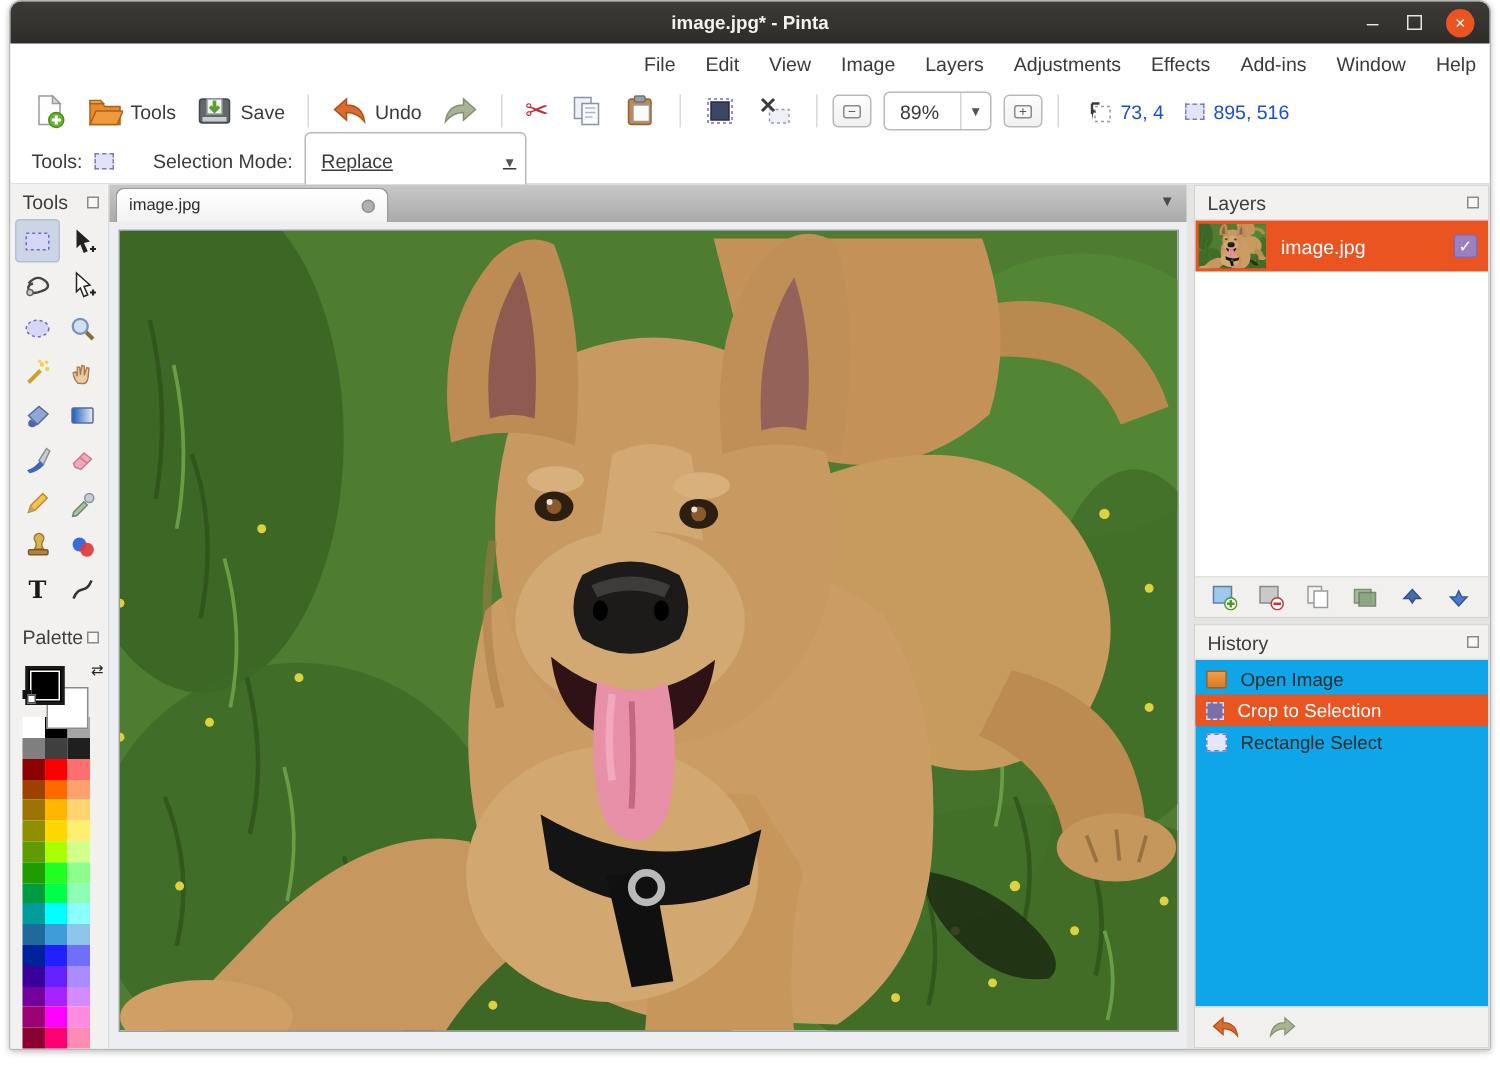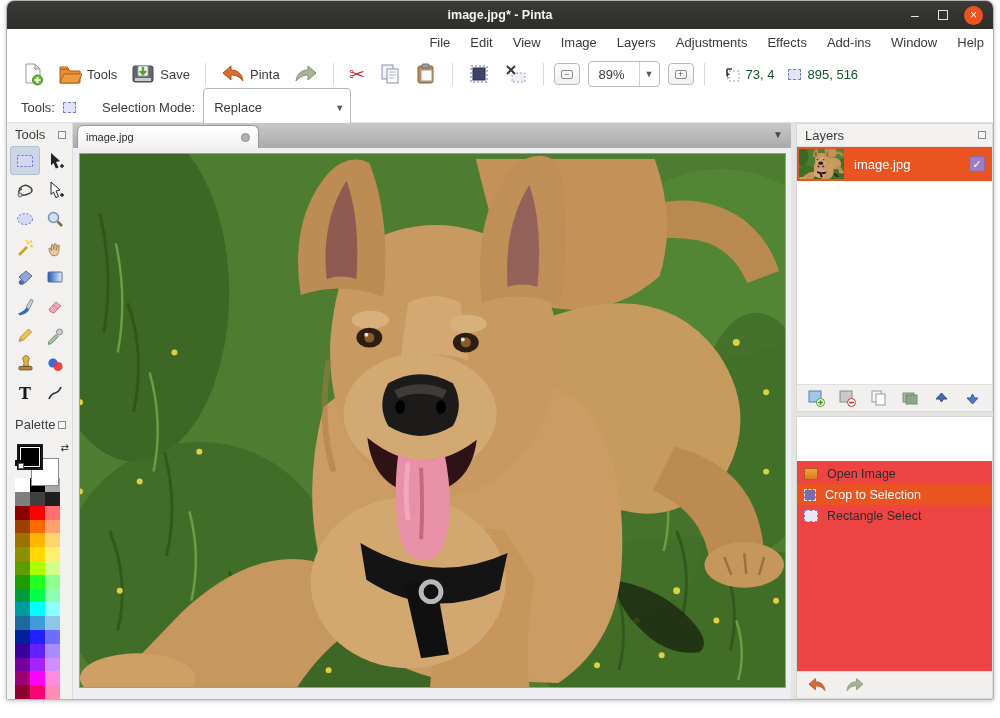--- a/index.html
+++ b/index.html
@@ -18,25 +18,25 @@
   
   .toolbar { height:38px; background:#fff; display:flex; align-items:center; padding-left:10px; gap:4px; flex:0 0 auto; }
   .tb-btn { display:flex; align-items:center; gap:5px; padding:3px 5px; border-radius:3px; font-size:13px; color:#3a3a3a; }
   .tb-sep { width:1px; height:22px; background:#d8d8d8; margin:0 6px; }
   .scissors { font-family:"DejaVu Sans",sans-serif; color:#c02a36; font-size:19px; line-height:1; }
   .zoom-btn { width:26px; height:22px; border:1px solid #b9b9b9; border-radius:4px; background:linear-gradient(#fdfdfd,#f0f0f0); display:flex; align-items:center; justify-content:center; }
   .zoom-btn span{ display:block; width:12px; height:9px; border:1px solid #8a8a8a; border-radius:2px; font-size:9px; line-height:7px; text-align:center; color:#555;}
   .zoom-combo { height:26px; width:72px; border:1px solid #b9b9b9; border-radius:4px; background:#fff; display:flex; align-items:stretch; margin:0 4px; }
   .zoom-combo .zval { flex:1; font-size:13px; color:#3a3a3a; display:flex; align-items:center; padding-left:10px; }
   .zoom-combo .zarrow { width:20px; border-left:1px solid #d5d5d5; display:flex; align-items:center; justify-content:center; color:#555; font-size:9px; }
-  .coord { display:flex; align-items:center; gap:6px; font-size:13px; color:#14532d; margin-left:10px; }
+  .coord { display:flex; align-items:center; gap:6px; font-size:13px; color:#1d4ed8; margin-left:10px; }
   .dash-sq { width:13px; height:11px; border:1px dashed #7b7bd0; background:#e3e3f7; display:inline-block; }
   
   .optionsbar { height:30px; background:#fff; border-bottom:1px solid #e0e0e0; display:flex; align-items:center; padding-left:14px; gap:8px; font-size:13px; color:#3a3a3a; flex:0 0 auto; }
-  .dropdown { height:40px; width:148px; border:1px solid #b9b9b9; border-radius:4px; background:#fff; display:flex; align-items:center; padding:0 6px 0 10px; }
+  .dropdown { height:40px; width:148px; border:1px solid #b9b9b9; border-radius:4px; background:#fff; display:flex; align-items:center; padding:0 6px 0 10px;text-decoration:underline; }
   .dropdown .dval { flex:1; font-size:13px; color:#3a3a3a; }
   .dropdown .darrow { color:#555; font-size:9px; }
   
   .main { flex:1; display:flex; min-height:0; background:#e9e9e7; }
   
   .tools-col { width:66px; background:#f2f1ef; border-right:1px solid #dcdcda; display:flex; flex-direction:column; }
   .panel-head { height:23px; display:flex; align-items:center; padding:0 6px 0 8px; font-size:13px; color:#3d3d3d; flex:0 0 auto; }
   .panel-head .ph-title { flex:1; }
   .collapse-sq { width:8px; height:8px; border:1px solid #8a8a8a; background:#f7f7f7; }
   .tools-grid { display:grid; grid-template-columns:30px 30px; margin-left:3px; }
@@ -70,21 +70,21 @@
   .layers-panel { height:289px; flex:0 0 auto; }
   .history-panel { flex:1; }
   .layer-list { flex:1; background:#fff; }
   .layer-row { height:34px; background:#e95420; display:flex; align-items:center; }
   .layer-thumb { width:45px; height:30px; margin-left:2px; overflow:hidden; }
   .layer-thumb svg { display:block; }
   .layer-name { flex:1; color:#fff; font-size:13px; padding-left:10px; }
   .layer-check { width:16px; height:16px; border-radius:3px; background:#9d7fc0; border:1px solid #8868aa; color:#fff; font-size:11px; display:flex; align-items:center; justify-content:center; margin-right:7px; }
   .panel-foot { height:27px; background:#f1f0ee; border-top:1px solid #e0e0de; display:flex; align-items:center; flex:0 0 auto; }
   .layers-foot { justify-content:space-around; padding:0 4px; }
-  .hist-list { flex:1; background:#ef4444; padding-top:2px;margin-top:44px; }
+  .hist-list { flex:1; background:#0ea5e9; padding-top:2px; }
   .hist-row { height:21px; display:flex; align-items:center; padding-left:7px; font-size:12.5px; color:#2d2d2d; }
   .hist-row.selected { background:#e95420; color:#fff; }
   .hist-icon { width:14px; height:12px; display:inline-block; margin-right:9px; flex:0 0 auto; }
   .open-image-icon { background:linear-gradient(#f2a04a,#d97b22); border:1px solid #b05e14; border-radius:1px; }
   .rectangle-select-icon { border:1px dashed #7b7bd0; background:#e6e6f8; }
   .crop-to-selection-icon { border:1px dashed #e6ddfa; background:#7a6fa8; width:12px; height:12px; }
   .hist-foot { gap:18px; padding-left:10px; }
   .mini-btn { display:flex; align-items:center; justify-content:center; }
 </style>
 </head>
@@ -250,21 +250,21 @@
         <rect x="7" y="3" width="10" height="10" fill="#f4f4f4" stroke="#9a9a9a"></rect>
         <path d="M12,4 v6 M9,8 l3,3 3,-3" stroke="#57a22b" stroke-width="2.4" fill="none"></path>
       </svg>
       <span>Save</span>
     </div>
     <div class="tb-sep"></div>
     <div class="tb-btn">
       <svg width="24" height="20" viewBox="0 0 24 20">
         <path d="M2,9 L10,2 L10,6 C17,6 21,10 22,17 C18,12 14,11 10,11 L10,16 z" fill="#db6b2e" stroke="#b04f16"></path>
       </svg>
-      <span>Pinta</span>
+      <span>Undo</span>
     </div>
     <div class="tb-btn">
       <svg width="24" height="20" viewBox="0 0 24 20">
         <path d="M22,9 L14,2 L14,6 C7,6 3,10 2,17 C6,12 10,11 14,11 L14,16 z" fill="#a9b495" stroke="#83906e"></path>
       </svg>
     </div>
     <div class="tb-sep"></div>
     <div class="tb-btn">
         <span class="scissors">✂</span>
       </div>
@@ -584,20 +584,24 @@
           </span>
           <span class="mini-btn">
             <svg width="17" height="17">
                 <path d="M8.5,14 L3,8 L6.5,8 L8.5,4 L10.5,8 L14,8 z" fill="#4a7ac9" stroke="#33589a"></path>
               </svg>
           </span>
         </div>
       </div>
 
       <div class="side-panel history-panel">
+        <div class="panel-head">
+          <span class="ph-title">History</span>
+          <span class="collapse-sq"></span>
+        </div>
         <div class="hist-list">
             <div class="hist-row">
               <span class="hist-icon open-image-icon"></span>
               <span>Open Image</span>
             </div>
             <div class="hist-row selected">
               <span class="hist-icon crop-to-selection-icon"></span>
               <span>Crop to Selection</span>
             </div>
             <div class="hist-row">

